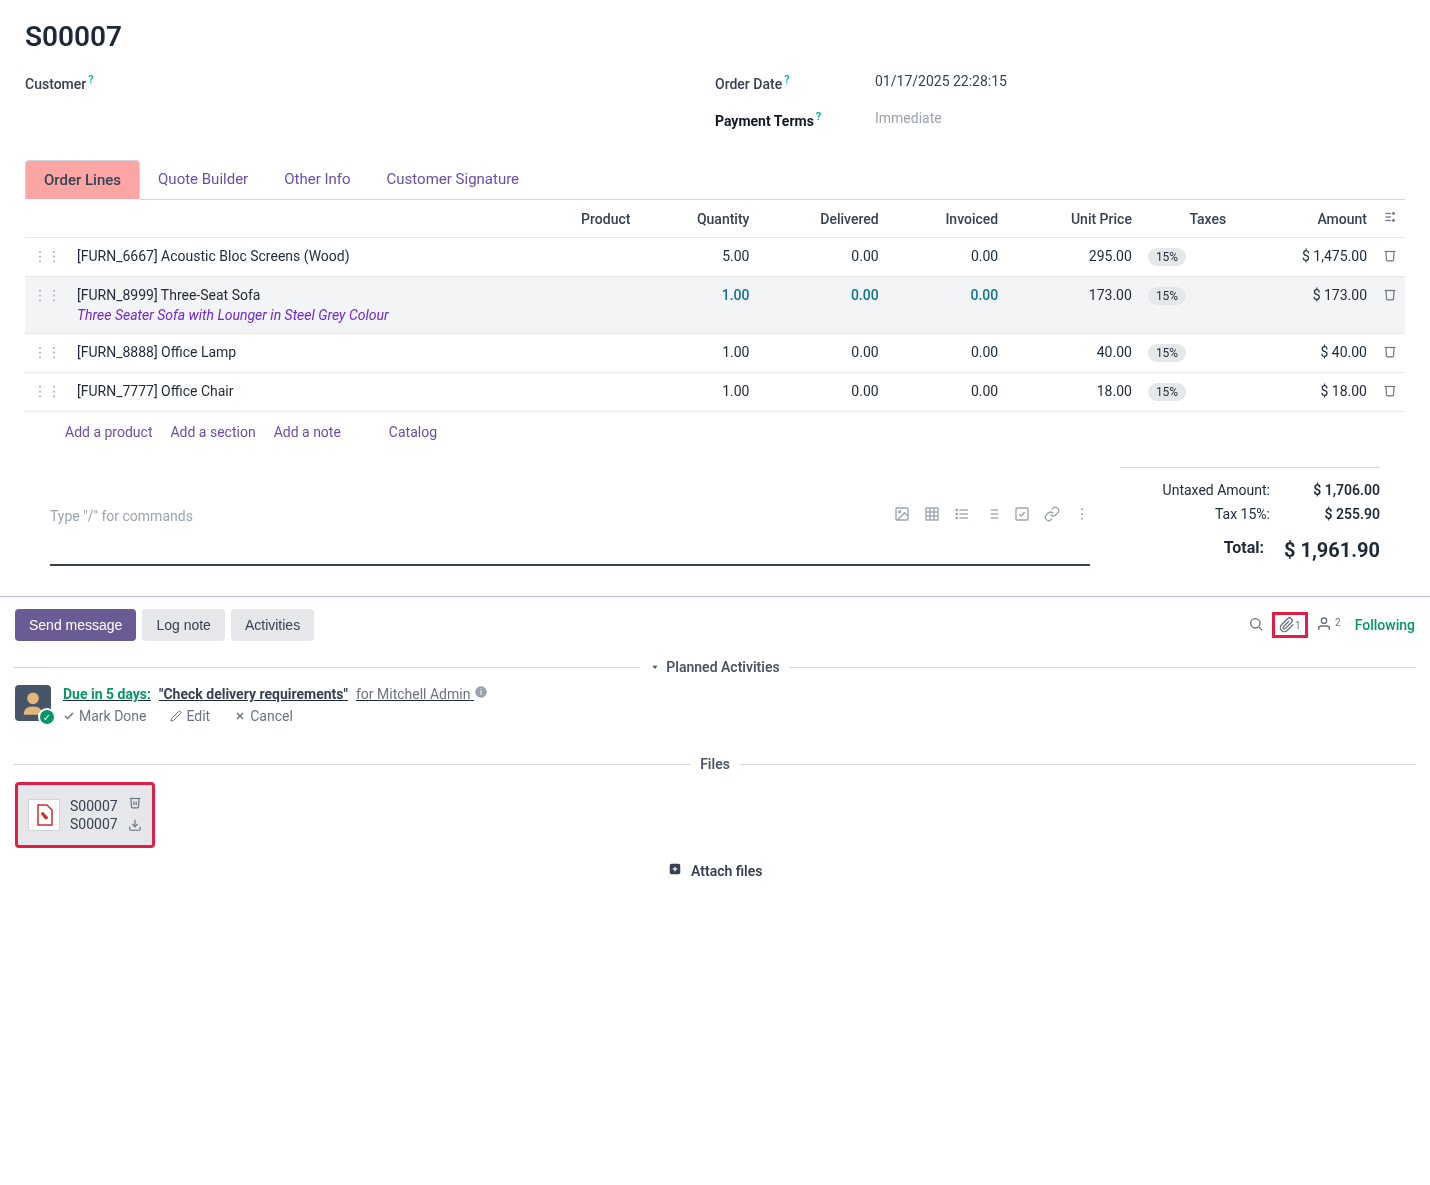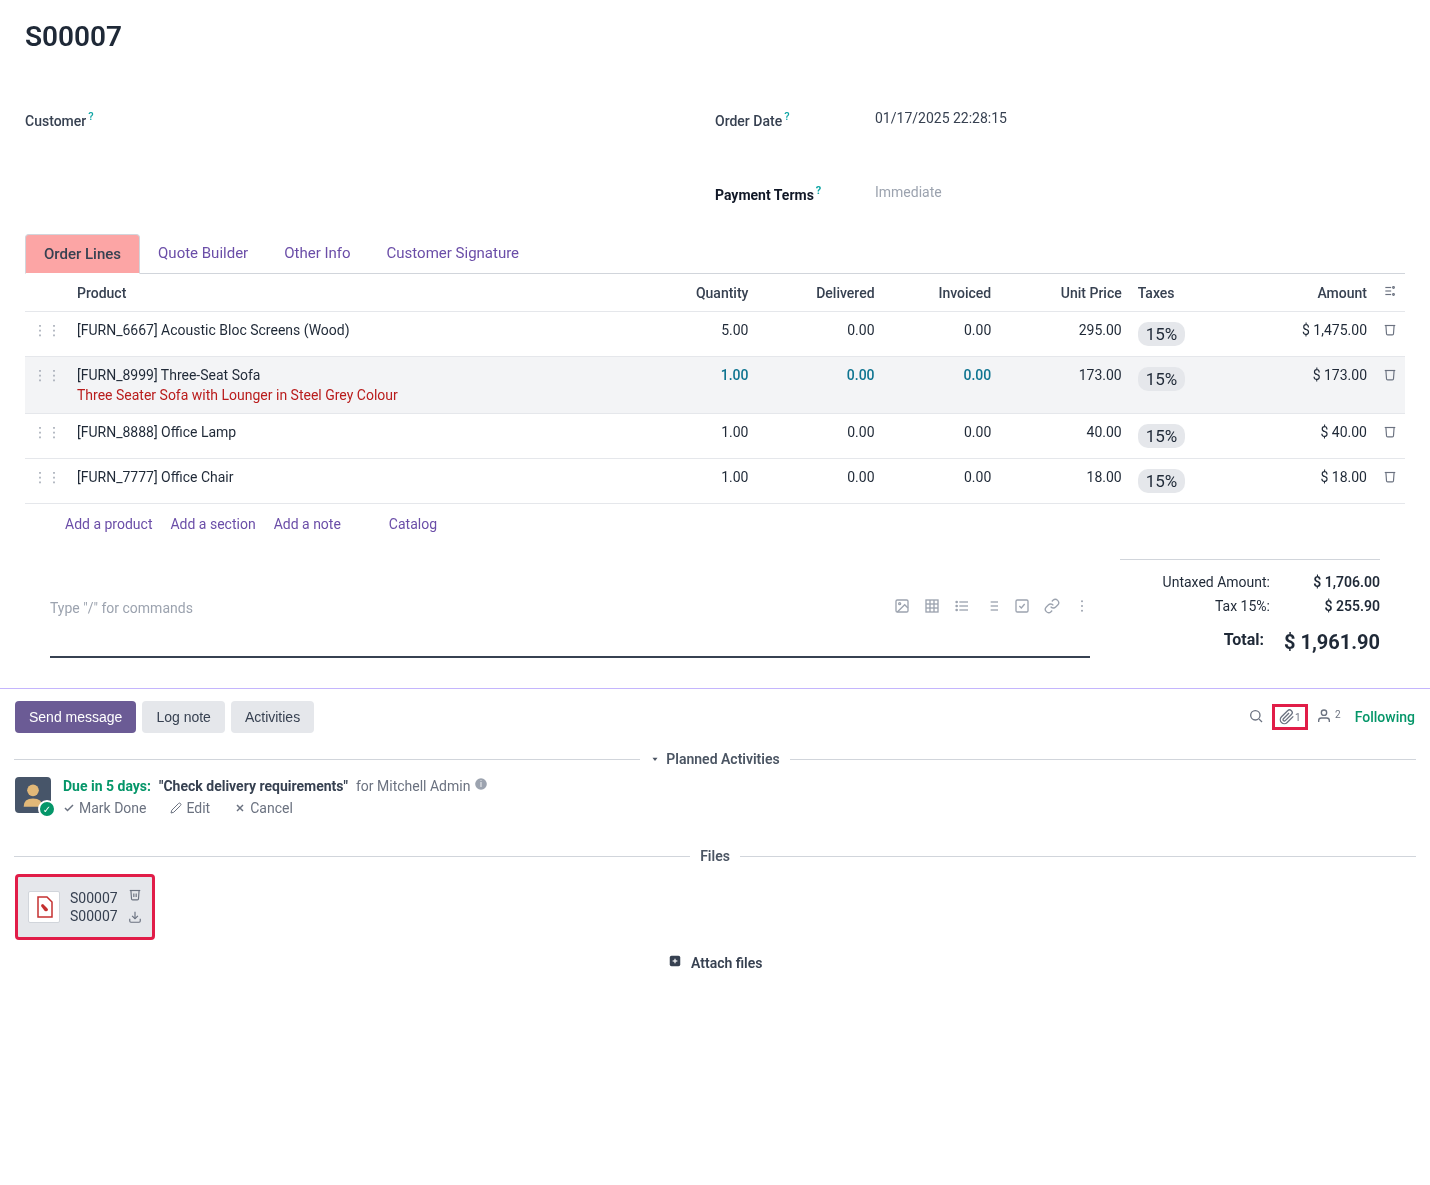--- a/index.html
+++ b/index.html
@@ -27,21 +27,20 @@
 .fields-col {
   display: flex;
   flex-direction: column;
   gap: 18px;
 }
 .fields-col.left { width: 50%; }
 .fields-col.right { width: 50%; }
 .field {
   display: flex;
   align-items: flex-start;
-  margin-top: 37px;
 }
 .field-label {
   width: 160px;
   color: #374151;
   font-weight: 500;
   flex-shrink: 0;
 }
 .field-label.bold {
   font-weight: 700;
   color: #111827;
@@ -78,43 +77,44 @@
   margin-bottom: -1px;
   background: #fca5a5;
   font-weight: 500;
 }
 
 .order-table {
   width: 100%;
   border-collapse: collapse;
 }
 .order-table th {
-  text-align: left;
+  text-align: right;
   font-weight: 500;
   padding: 10px 8px;
   color: #374151;
   border-bottom: 1px solid #e5e7eb;
 }
 .order-table th.num, .order-table td.num { text-align: right; }
 .order-table td {
   padding: 10px 8px;
   border-bottom: 1px solid #e5e7eb;
   vertical-align: top;
 }
 .row-selected td { background: #f3f4f6; }
 .row-selected .num-highlight { color: #0e7490; font-weight: 500; }
 .prod-desc {
-  color: #b91c1c;
+  font-style: italic;
+  color: #6d28d9;
   margin-top: 4px;
 }
 .tax-badge {
   background: #e5e7eb;
   border-radius: 10px;
   padding: 2px 8px;
-  font-size: 17px;
+  font-size: 12px;
   display: inline-block;
 }
 .drag-handle {
   color: #9ca3af;
   cursor: move;
   font-size: 14px;
   width: 18px;
   text-align: center;
 }
 .trash-icon {
@@ -246,21 +246,21 @@
   bottom: -5px; right: -5px;
   width: 18px; height: 18px;
   background: #059669;
   border-radius: 50%;
   border: 2px solid #fff;
   display: flex; align-items: center; justify-content: center;
   color: #fff;
   font-size: 10px;
 }
 .activity-body { flex: 1; }
-.activity-line1 { display: flex; gap: 8px; align-items: center; flex-wrap: wrap; }
+.activity-line1 { display: flex; gap: 8px; align-items: center; flex-wrap: wrap; text-decoration: underline; }
 .due { color: #059669; font-weight: 700; }
 .activity-title { font-weight: 700; color: #374151; }
 .activity-for { color: #6b7280; }
 .info-icon { color: #9ca3af; }
 .activity-actions {
   display: flex; gap: 24px; margin-top: 6px; color: #6b7280;
 }
 .activity-actions span { cursor: pointer; display: flex; align-items: center; gap: 4px; }
 
 .files-area { padding: 0 15px; }

